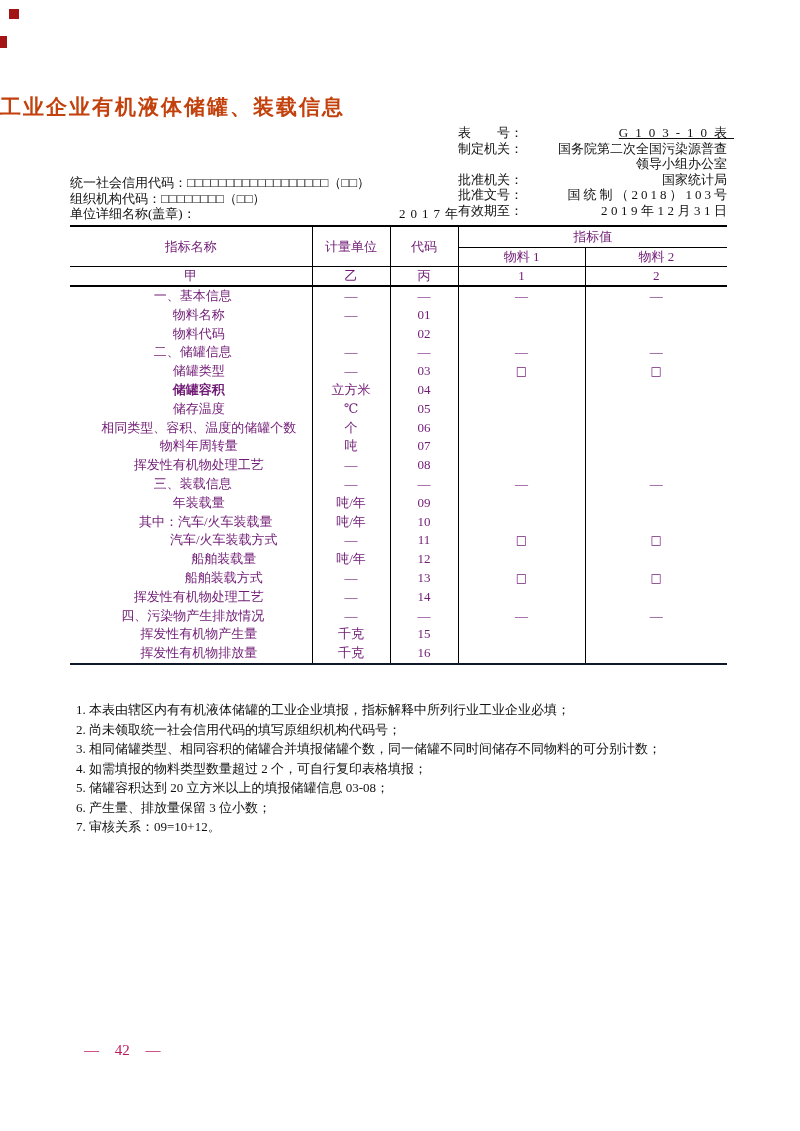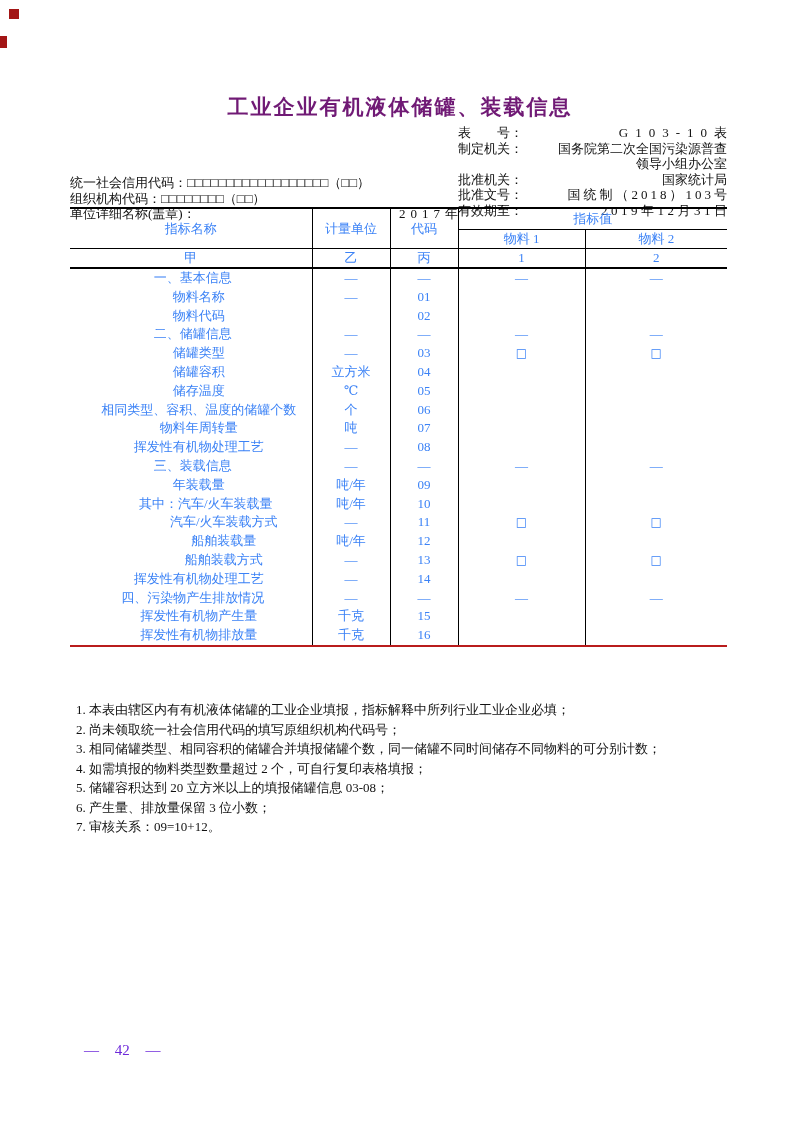--- a/index.html
+++ b/index.html
@@ -4,41 +4,41 @@
 <style>
   html,body{margin:0;padding:0;}
   body{width:800px;height:1131px;background:#ffffff;}
   .page{position:relative;width:800px;height:1131px;background:#fff;overflow:hidden;
         font-family:"Liberation Serif","DejaVu Serif",serif;color:#111;font-size:13px;}
 
   
   .marker{position:absolute;}
 
   
-  .title{position:absolute;left:0;top:93px;width:100%;text-align:center;
-         font-size:21px;font-weight:bold;letter-spacing:2px;color:#701a75;}
+  .title{position:absolute;left:0;top:93px;width:100%;text-align:left;
+         font-size:21px;font-weight:bold;letter-spacing:2px;color:#c2410c;}
 
   
   .meta-right{position:absolute;left:458px;top:125px;width:269px;line-height:15.6px;}
   .m-line{display:flex;justify-content:space-between;white-space:nowrap;}
   .m-lbl{white-space:pre;text-align:right;}
   .m-val{text-align:right;flex:1;}
-  .sp-wide{letter-spacing:7px;margin-right:-7px;}
+  .sp-wide{letter-spacing:7px;margin-right:-7px;text-decoration:underline;}
   .sp-mid{letter-spacing:3.5px;margin-right:-3.5px;}
   .sp-sm{letter-spacing:3px;margin-right:-3px;}
 
   .meta-left{position:absolute;left:70px;top:175px;width:388px;line-height:15.6px;}
   .ml-line{white-space:pre;}
   .ml-row{display:flex;justify-content:space-between;}
   .year{letter-spacing:5px;margin-right:-5px;}
 
   
-  table.form{position:absolute;left:70px;top:207px;width:657px;border-collapse:collapse;
-             table-layout:fixed;border-top:2px solid #000;border-bottom:2px solid #b91c1c;
-             font-size:13px;color:#3b82f6;}
+  table.form{position:absolute;left:70px;top:225px;width:657px;border-collapse:collapse;
+             table-layout:fixed;border-top:2px solid #000;border-bottom:2px solid #0f172a;
+             font-size:13px;color:#701a75;}
   table.form th{font-weight:normal;text-align:center;padding:0;}
   table.form td{padding:0;text-align:center;height:18.8px;line-height:18.8px;}
   .bR{border-right:1px solid #000;}
   .hb1{border-bottom:1px solid #000;}
   .hb2{border-bottom:2px solid #000;}
   tr.t-r1 th{height:20px;}
   tr.t-r2 th{height:17px;}
   tr.t-r3 th{height:17px;}
   td.name{text-align:left;white-space:nowrap;overflow:hidden;}
   .chk{font-size:12px;font-family:"DejaVu Sans",sans-serif;}
@@ -49,21 +49,21 @@
   .signature span{position:absolute;top:5px;white-space:nowrap;}
   .sig-date{word-spacing:12px;right:2px;}
 
   
   .notes{position:absolute;left:76px;top:700px;display:flex;line-height:19.5px;}
   .notes-label{white-space:nowrap;}
   .notes-list{margin:0;padding:0;list-style:none;}
   .notes-list li{white-space:nowrap;}
 
   
-  .pagenum{position:absolute;left:84px;top:1042px;font-size:15px;word-spacing:12px;color:#6d28d9;}
+  .pagenum{position:absolute;left:84px;top:1042px;font-size:15px;word-spacing:12px;color:#be185d;}
 </style>
 </head>
 <body>
 
 <div class="page">
 
   <div class="marker" id="marker-1" style="left: 9px; top: 9px; width: 10px; height: 10px; background: rgb(163, 21, 21);"></div>
   <div class="marker" id="marker-2" style="left: 0px; top: 36px; width: 7px; height: 12px; background: rgb(163, 21, 21);"></div>
 
   <div class="title">工业企业有机液体储罐、装载信息</div>
@@ -161,21 +161,21 @@
           <td class="">—</td>
         </tr>
         <tr>
           <td class="name bR" style="padding-left: 16px;">储罐类型</td>
           <td class="bR">—</td>
           <td class="bR">03</td>
           <td class="bR chk">□</td>
           <td class="chk">□</td>
         </tr>
         <tr>
-          <td class="name bR" style="padding-left: 16px;">储罐容积</td>
+          <td class="name bR" style="padding-left: 16px; font-weight: bold;">储罐容积</td>
           <td class="bR">立方米</td>
           <td class="bR">04</td>
           <td class="bR"></td>
           <td class=""></td>
         </tr>
         <tr>
           <td class="name bR" style="padding-left: 16px;">储存温度</td>
           <td class="bR">℃</td>
           <td class="bR">05</td>
           <td class="bR"></td>

